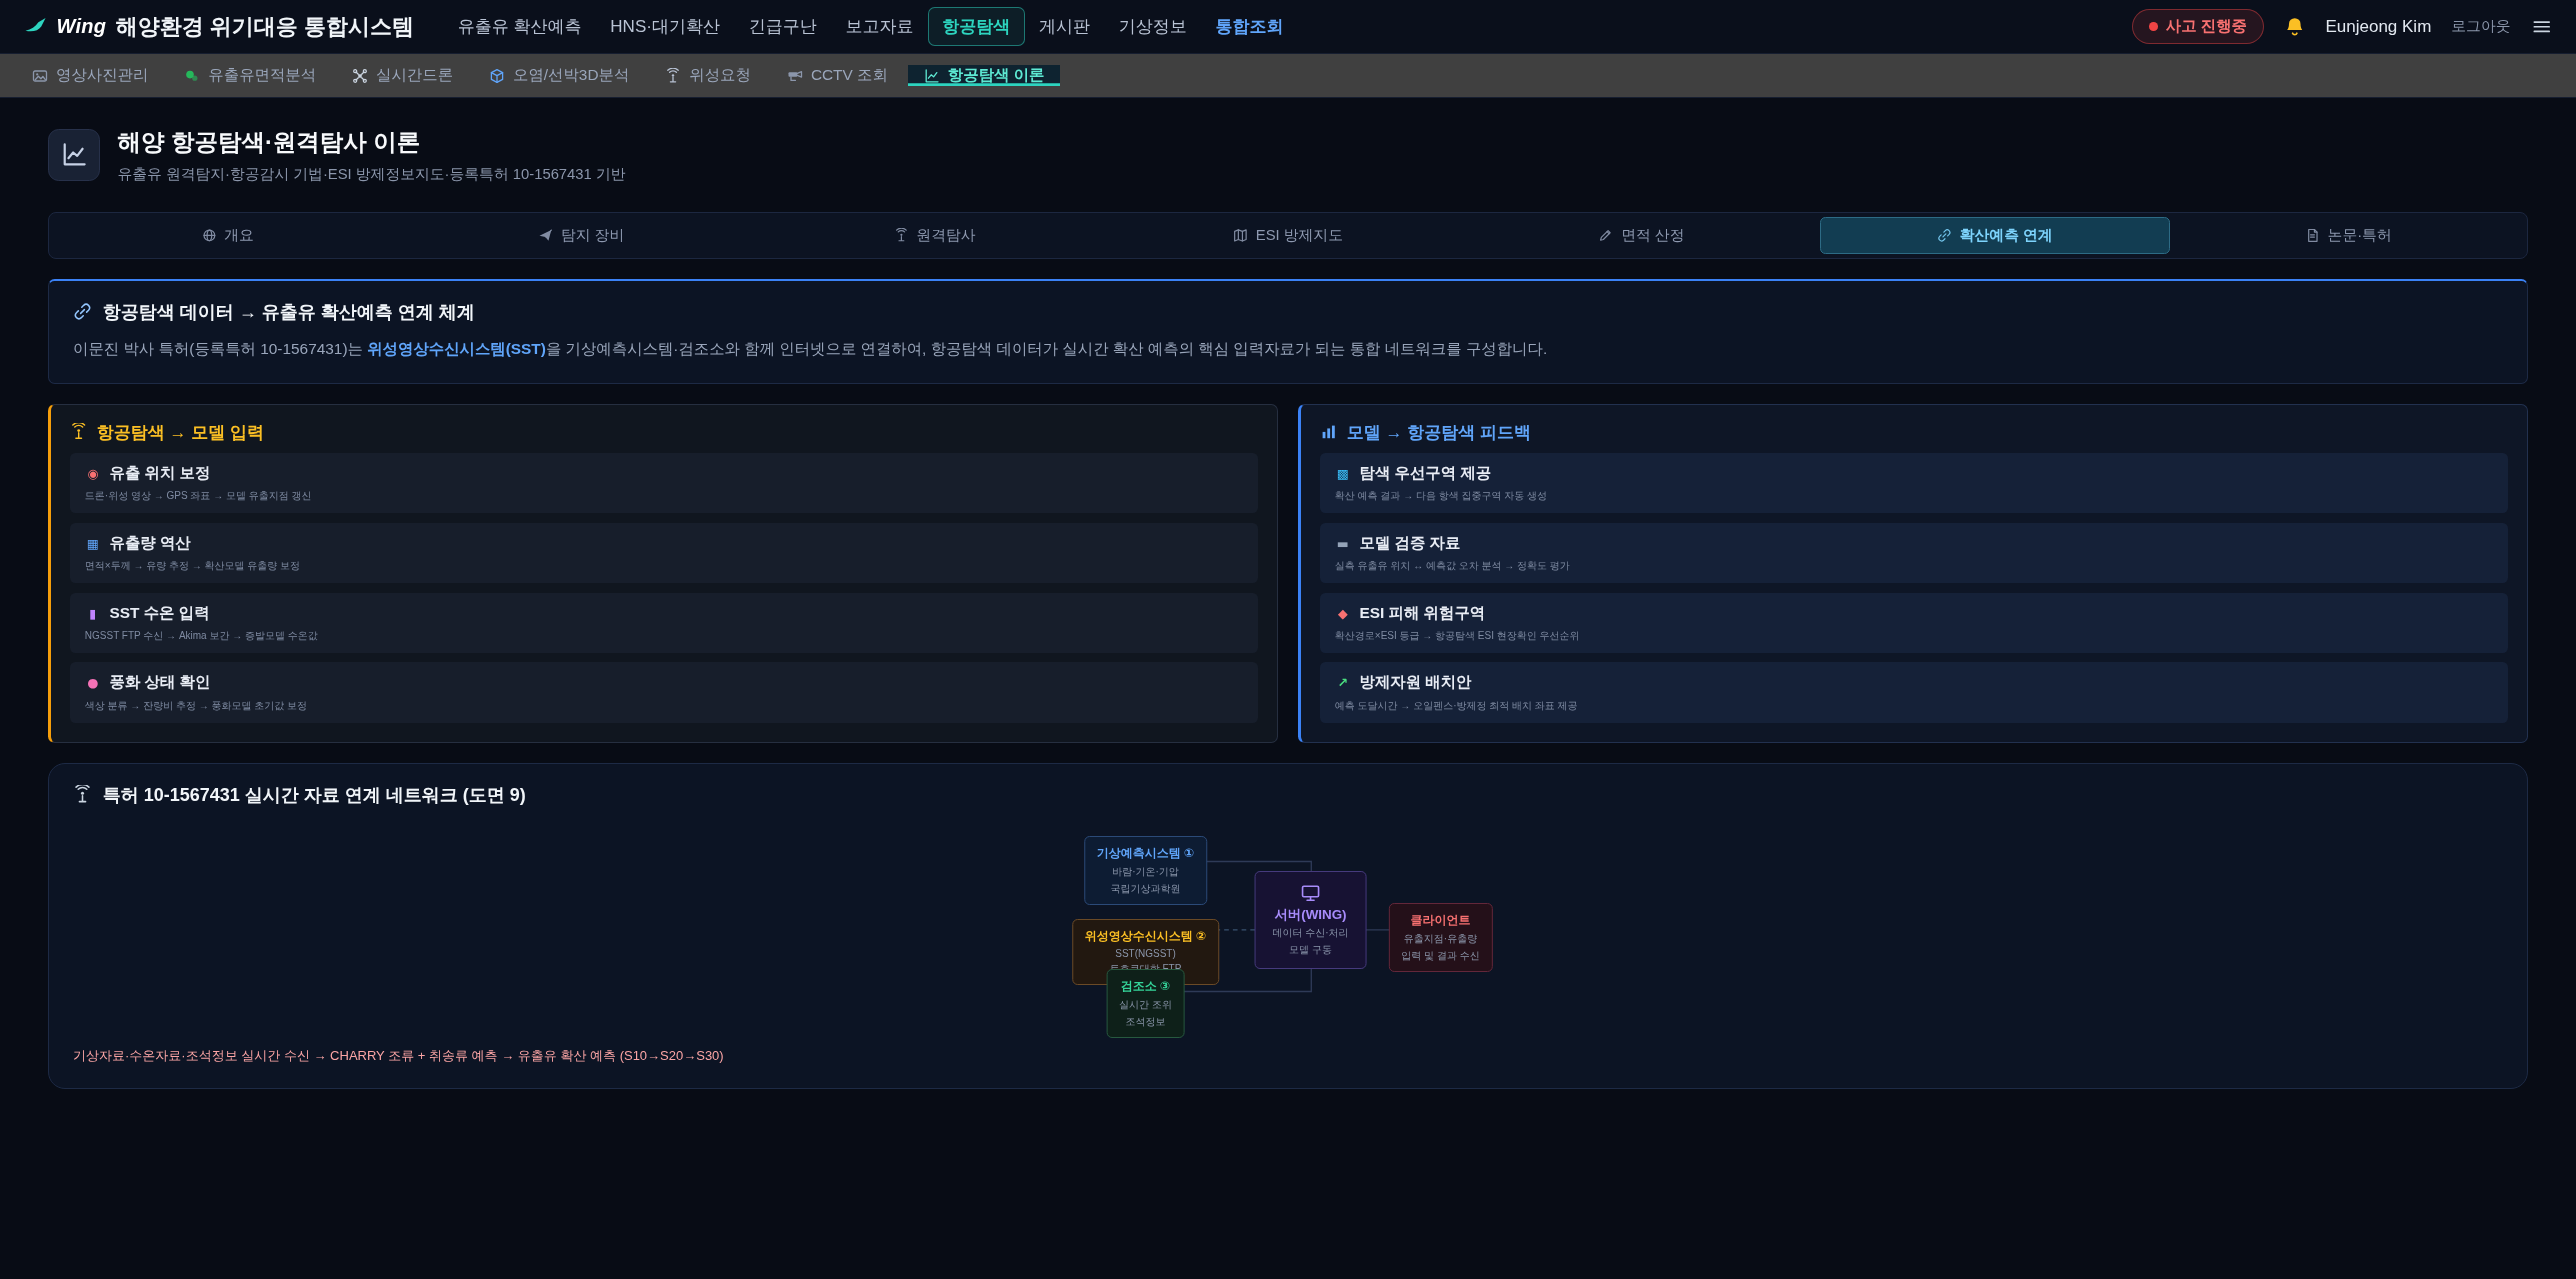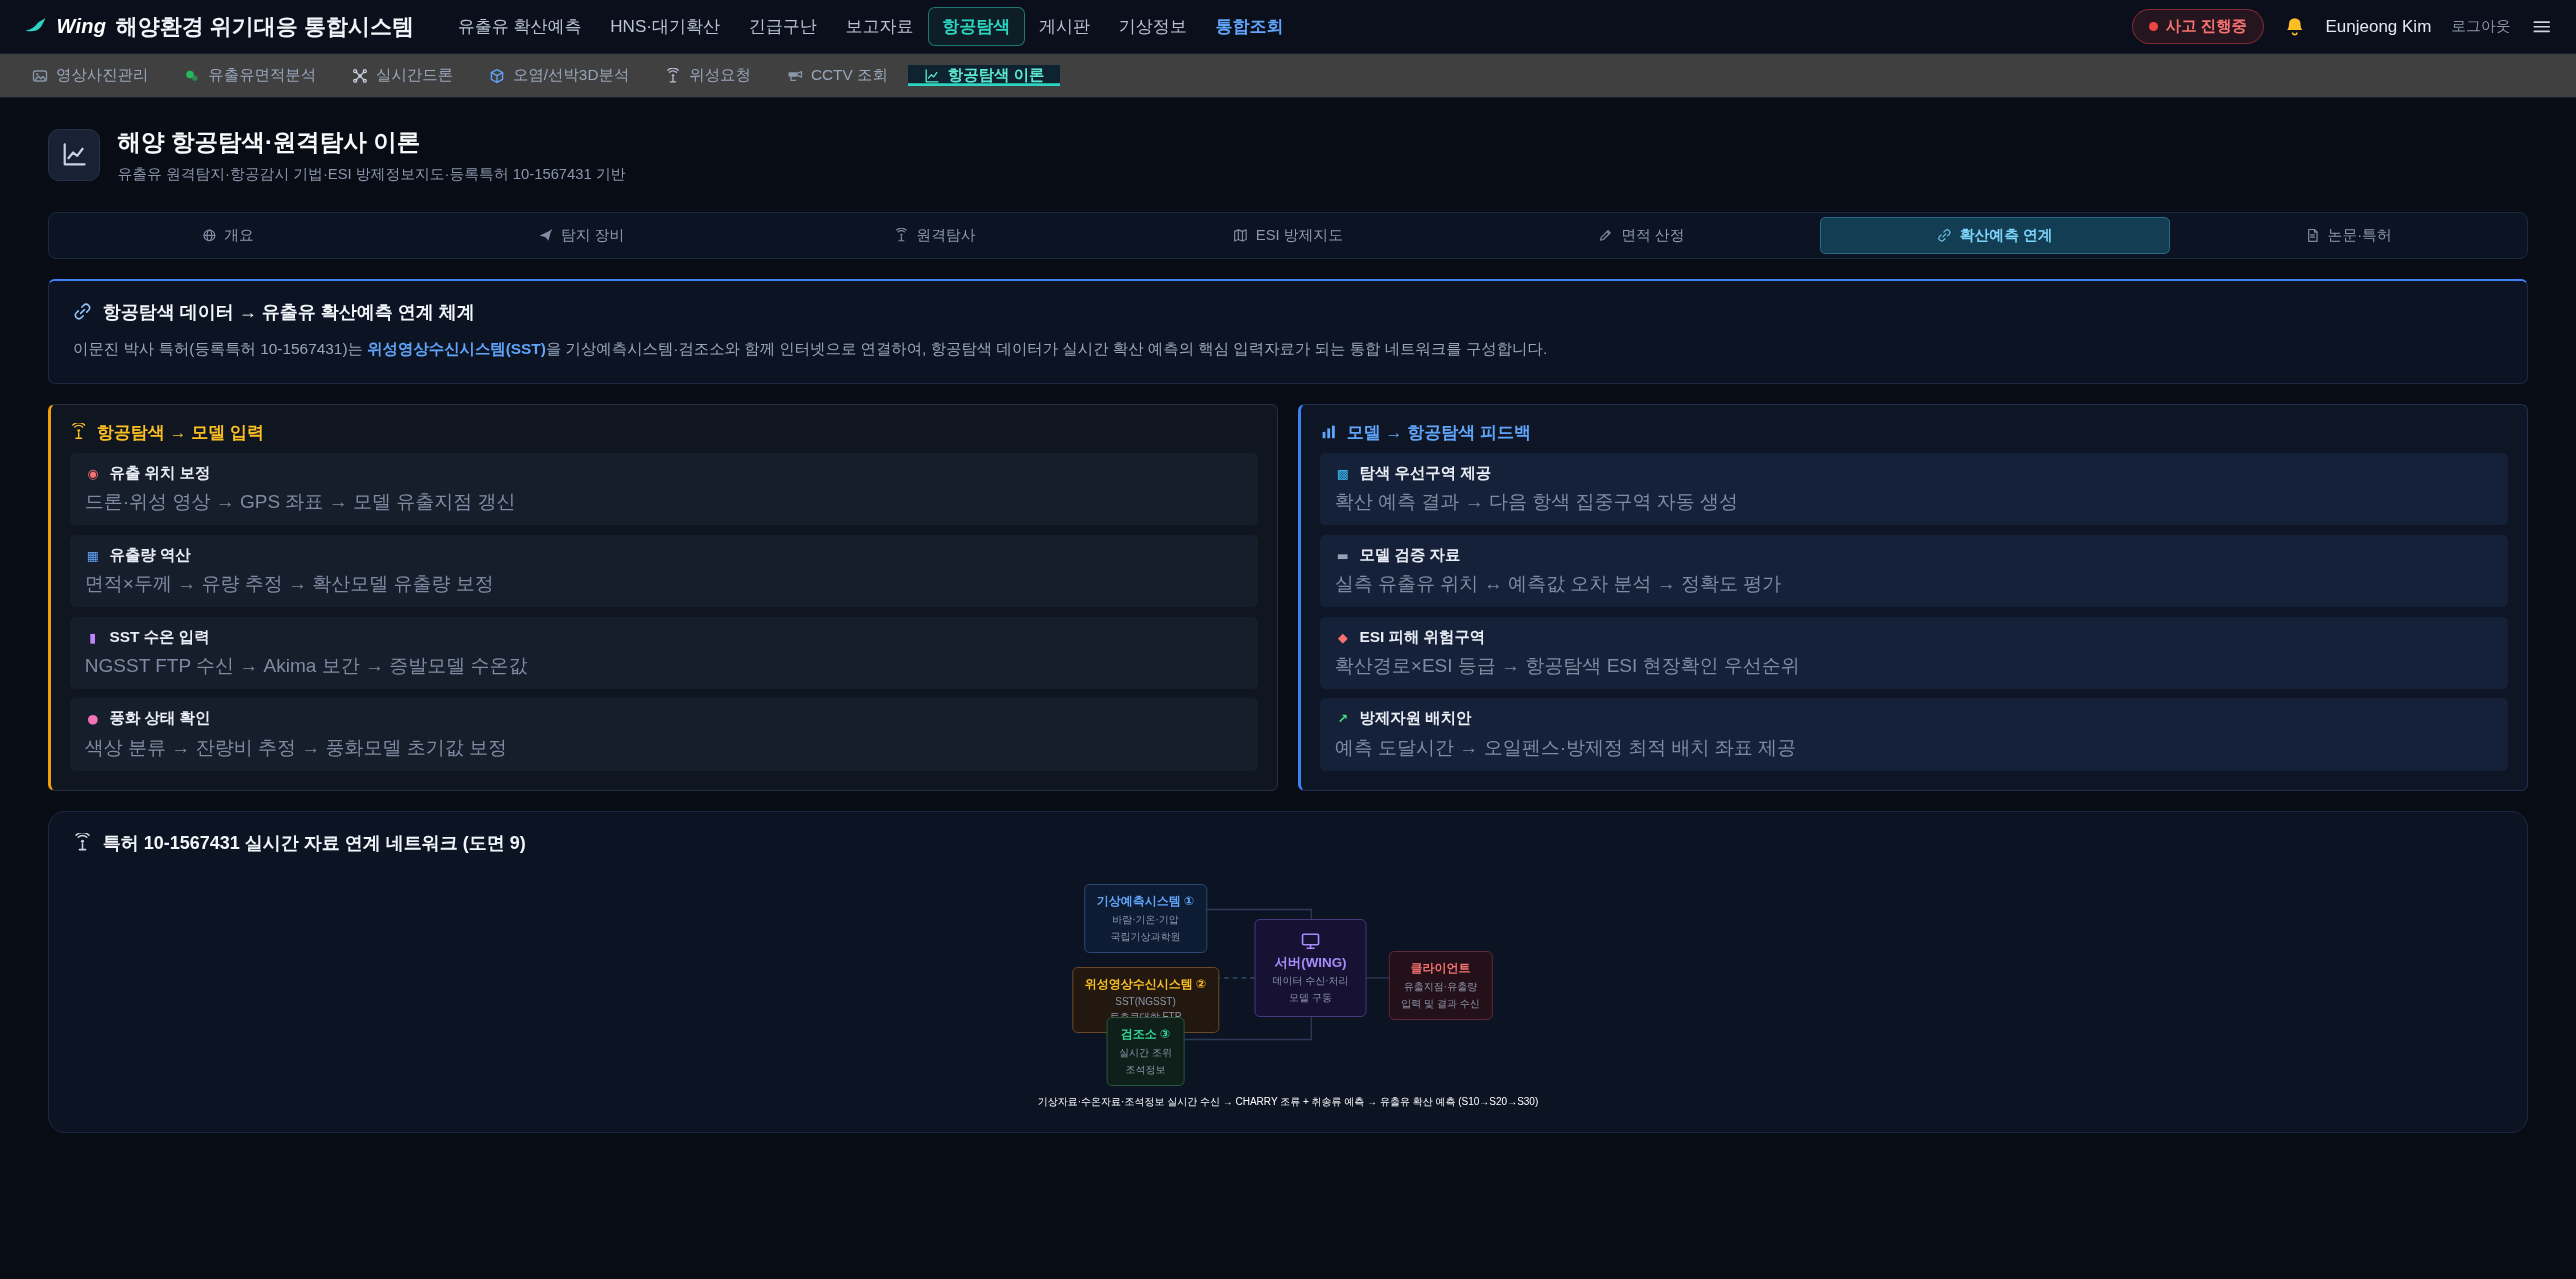--- a/index.html
+++ b/index.html
@@ -62,21 +62,21 @@
 .feedback-card{background:#0e1626;border:0.7px solid #22314f;border-left:3.4px solid #3b82f6}
 .card h3{margin:0 0 5.4px;display:flex;align-items:center;gap:9.4px;font-size:17px;font-weight:800}
 .input-card h3{color:#fbbf24}
 .feedback-card h3{color:#60a5fa}
 .card h3 .icon{width:17.4px;height:17.4px}
 .card-item{margin-top:9.4px;border-radius:5.4px;padding:10px 14.8px}
 .input-card .card-item{background:#171e2b}
 .feedback-card .card-item{background:#152138}
 .item-title{display:flex;align-items:center;gap:8.7px;font-size:15.4px;font-weight:700;color:#e9edf5}
 .glyph{font-size:12.7px;width:16px;display:inline-flex;justify-content:center;font-family:"DejaVu Sans",sans-serif}
-.item-desc{margin-top:5.4px;font-size:19px;color:#7f8ba2}
+.item-desc{margin-top:5.4px;font-size:10px;color:#7f8ba2}
 
 .network{margin-top:20px;background:#0c1424;border:0.7px solid #1d2a45;border-radius:17px;padding:19px 24px 23px}
 .network .sec-title .icon{color:#cbd5e1}
 .diagram{position:relative;width:899px;height:189px;margin:29.5px auto 0}
 .edges{position:absolute;inset:0;width:100%;height:100%}
 .edges path{fill:none;stroke:#2e3a57;stroke-width:2}
 .edges .dash{stroke-dasharray:7 6;stroke:#39516f}
 .node{position:absolute;transform:translateX(-50%);text-align:center;border-radius:5.4px;padding:8px 12px;white-space:nowrap}
 .node-title{font-size:12px;font-weight:700}
 .node-line{font-size:10px;color:#8b96ab;margin-top:2.7px}
@@ -84,21 +84,21 @@
 .n-weather .node-title{color:#60a5fa}
 .n-satellite{left:307px;top:83px;background:#221810;border:0.7px solid #6b4a26}
 .n-satellite .node-title{color:#fbbf24}
 .n-tide{left:307px;top:133px;background:#0e2019;border:0.7px solid #27593f}
 .n-tide .node-title{color:#34d399}
 .n-server{left:472px;top:35px;background:#171233;border:0.7px solid #463a7d;padding:10.7px 17.4px}
 .n-server .node-title{color:#a78bfa;font-size:13.4px}
 .n-server .icon{width:20px;height:20px;color:#a78bfa;margin-bottom:2.7px}
 .n-client{left:602px;top:67px;background:#241019;border:0.7px solid #63273a}
 .n-client .node-title{color:#f87171}
-.caption{text-align:center;font-size:10px;color:#ffffff;margin:21.5px 0 0}
+.caption{font-size:13px;color:#fca5a5;margin:21.5px 0 0}
 </style>
 <title>해양환경 위기대응 통합시스템</title></head>
 <body>
 
 <header class="topnav">
   <div class="brand">
     <span class="icon wing-mark">
         <svg viewBox="0 0 16 16">
           <path class="f" d="M1 11c4-1 7-3 9-6l5-3-3 6c-2 3-6 4-11 3z"></path>
         </svg>

